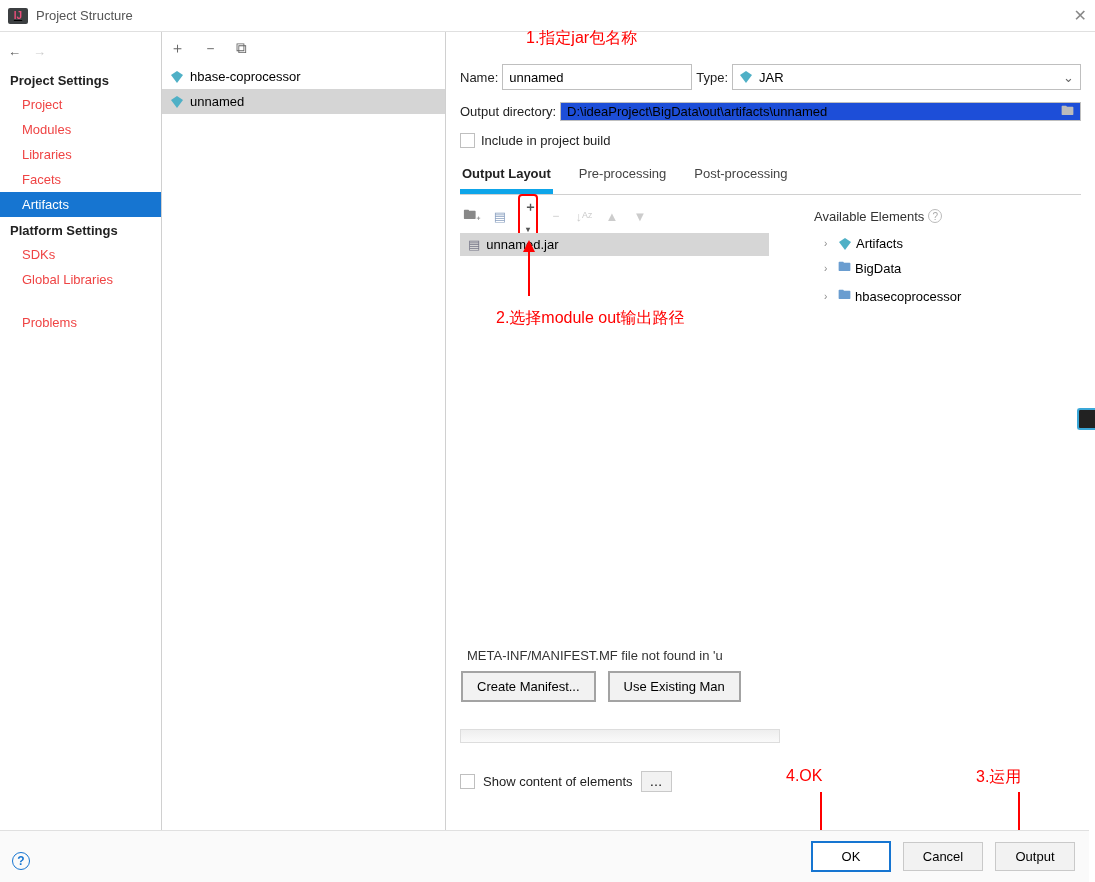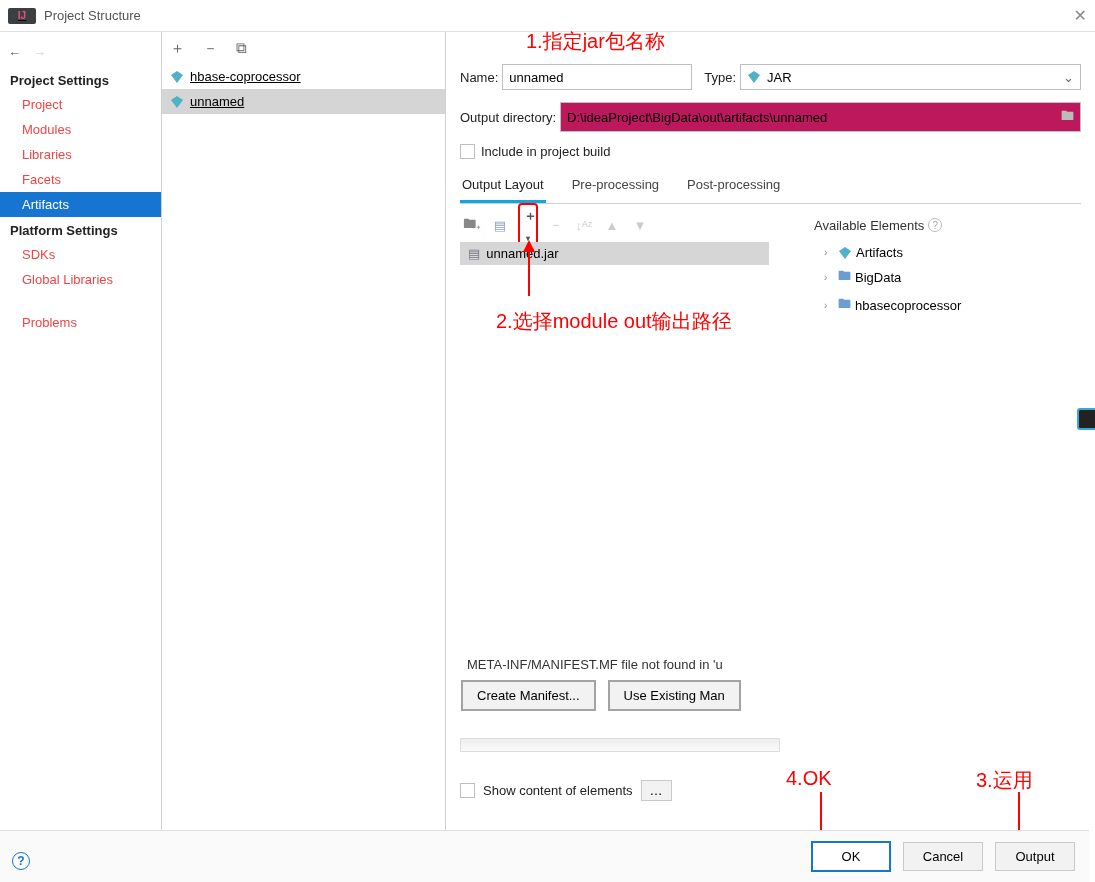--- a/index.html
+++ b/index.html
@@ -1,51 +1,51 @@
 <!DOCTYPE html>
 <html><head>
 <meta charset="utf-8">
 <style>
 * { box-sizing: border-box; margin: 0; padding: 0; font-family: "Segoe UI", Arial, sans-serif; font-size: 13px; }
 body { background: #fff; width: 1095px; height: 882px; overflow: hidden; position: relative; }
 .titlebar { height: 32px; display: flex; align-items: center; padding: 0 8px; border-bottom: 1px solid #e0e0e0; }
-.titlebar .logo { width: 28px; height: 16px; background: #3c3f41; border-radius: 2px; display: inline-flex; align-items: center; justify-content: center; margin-right: 8px; text-decoration: underline; }
+.titlebar .logo { width: 20px; height: 16px; background: #3c3f41; border-radius: 2px; display: inline-flex; align-items: center; justify-content: center; margin-right: 8px; text-decoration: underline; }
 .titlebar .logo span { color: #e84e7a; font-size: 10px; font-weight: bold; }
 .title-text { color: #555; }
 .close-x { margin-left: auto; color: #888; font-size: 16px; cursor: pointer; }
 .main { display: flex; height: 850px; }
 .sidebar { width: 162px; border-right: 1px solid #d0d0d0; padding-top: 8px; }
 .nav-arrows { padding: 4px 8px 8px 8px; display: flex; gap: 12px; color: #888; }
 .nav-arrows .back { color: #555; }
 .section-header { font-weight: bold; padding: 6px 10px 4px 10px; color: #222; }
 .nav-item { padding: 5px 10px 5px 22px; color: #ef4444; cursor: pointer; }
 .nav-item.selected { background: #1675d1; color: #fff; }
 .help-icon { position: absolute; bottom: 12px; left: 12px; width: 18px; height: 18px; border-radius: 50%; border: 1.5px solid #1675d1; color: #1675d1; display: flex; align-items: center; justify-content: center; font-size: 12px; font-weight: bold; cursor: pointer; }
 .middle { width: 284px; border-right: 1px solid #d0d0d0; }
 .middle-toolbar { height: 32px; display: flex; align-items: center; gap: 18px; padding: 0 8px; }
 .tb-icon { color: #666; cursor: pointer; font-size: 15px; }
 .artifact-list { }
-.artifact-item { display: flex; align-items: center; padding: 5px 8px; gap: 6px; cursor: pointer; text-decoration: underline; }
+.artifact-item { display: flex; align-items: center; padding: 5px 8px; gap: 6px; cursor: pointer; }
 .artifact-item.selected { background: #d5d5d5; }
 .gem-icon { width: 14px; height: 14px; display: inline-block; }
 .gem-icon svg { width: 14px; height: 14px; }
 .content { flex: 1; padding: 8px 14px 0 14px; position: relative; }
-.annotation { color: #ff0000; font-size: 20px; position: absolute; pointer-events: none; }
+.annotation { color: #ff0000; font-size: 16px; position: absolute; pointer-events: none; }
 .row { display: flex; align-items: center; margin-bottom: 12px; gap: 4px; }
 .lbl { color: #222; }
 .text-input { border: 1px solid #bfbfbf; padding: 4px 6px; background: #fff; height: 26px; }
 .type-combo { display: flex; align-items: center; border: 1px solid #bfbfbf; background: #fff; height: 26px; flex: 1; padding: 0 6px; cursor: pointer; }
 .type-combo .chev { margin-left: auto; color: #666; }
-.dir-input { flex: 1; display: flex; align-items: center; border: 1px solid #bfbfbf; height: 30px; padding: 0 6px; background: #be185d; }
+.dir-input { flex: 1; display: flex; align-items: center; border: 1px solid #bfbfbf; height: 19px; padding: 0 6px; background: #1d4ed8; }
 .folder-icon { color: #bbb; margin-left: auto; }
 .checkbox-row { display: flex; align-items: center; gap: 6px; margin-bottom: 12px; }
 .chk { width: 15px; height: 15px; border: 1px solid #bfbfbf; background: #fff; display: inline-block; cursor: pointer; }
 .tabs { display: flex; gap: 24px; border-bottom: 1px solid #d0d0d0; margin-top: 4px; }
 .tab { padding: 6px 2px 8px 2px; color: #444; cursor: pointer; }
-.tab.active { border-bottom: 3px solid #0ea5e9; color: #222; }
+.tab.active { border-bottom: 5px solid #0ea5e9; color: #222; font-weight: bold; }
 .layout-area { display: flex; height: 440px; margin-top: 4px; }
 .layout-left { width: 310px; display: flex; flex-direction: column; border-right: 1px solid transparent; }
 .layout-toolbar { height: 34px; display: flex; align-items: center; gap: 8px; padding: 0 2px; }
 .lt-icon { color: #888; width: 20px; text-align: center; cursor: pointer; }
 .lt-icon.hl { border: 2px solid #ff0000; border-radius: 4px; padding: 2px 4px; color: #555; font-weight: bold; }
 .lt-icon.dim { color: #ccc; }
 .jar-item { display: flex; align-items: center; padding: 4px 8px; gap: 6px; background: #d6d6d6; cursor: pointer; }
 .archive-icon { color: #778; }
 .layout-right { flex: 1; padding: 0 4px; margin-left: 40px; }
 .ae-header { height: 34px; display: flex; align-items: center; gap: 4px; color: #333; }
@@ -117,21 +117,21 @@
       </div>
     </div>
   </div>
 
   <div class="content">
     <div class="annotation" style="top:-4px; left:80px;">1.指定jar包名称</div>
 
     <div class="row" style="margin-top:24px">
       <span class="lbl"><span>Name:</span></span>
       <input class="text-input" style="width: 190px;" value="unnamed">
-      <span class="lbl" style="margin-left:8px">Type:</span>
+      <span class="lbl" style="margin-left:0">Type:</span>
       <div class="type-combo">
         <span class="gem-icon"><svg viewBox="0 0 14 14">
               <polygon points="7,1 13,5 7,13 1,5" fill="#4fb0c6"></polygon>
             </svg></span>
         <span style="margin-left:6px">JAR</span>
         <span class="chev">⌄</span>
       </div>
     </div>
 
     <div class="row">

